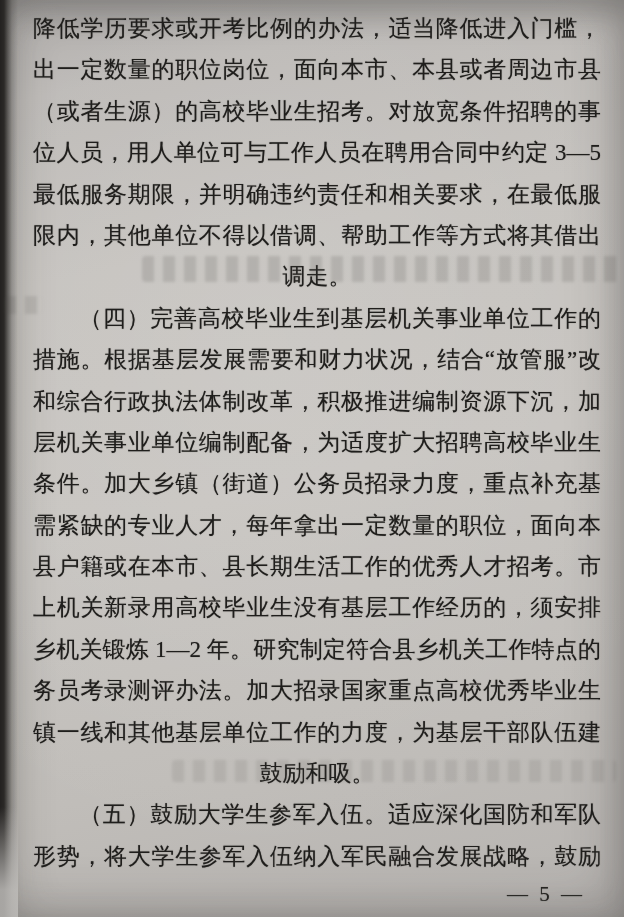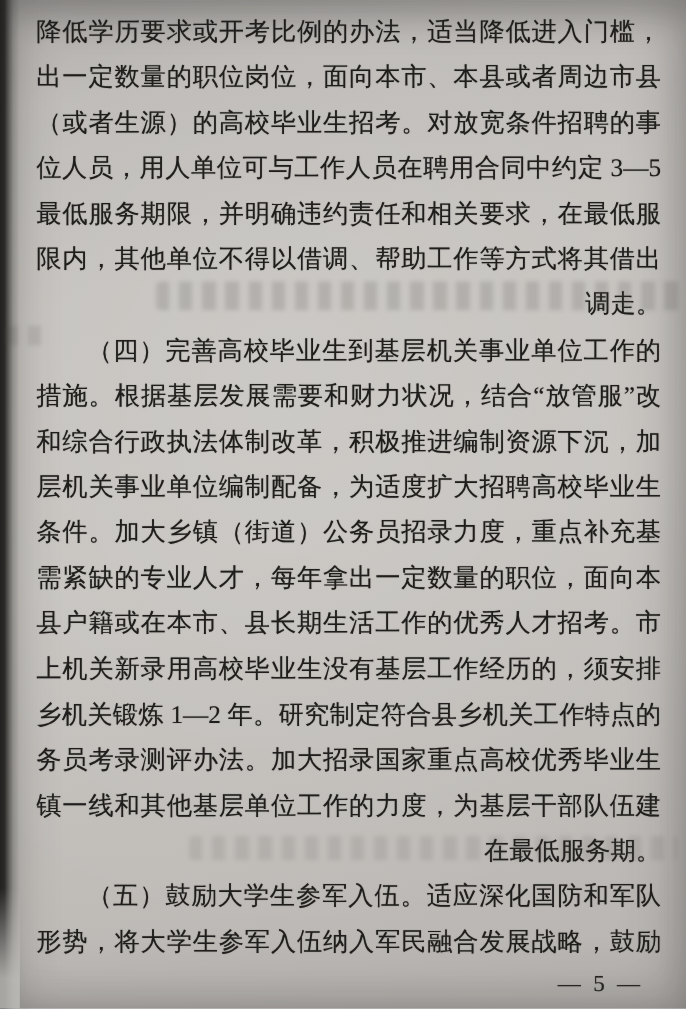--- a/index.html
+++ b/index.html
@@ -24,21 +24,21 @@
       linear-gradient(90deg, #232120 0px, #2b2927 4px, rgba(43,41,39,0.55) 8px, rgba(43,41,39,0.20) 12px, rgba(43,41,39,0) 18px);
   }
   .doc {
     position: absolute; left: 33px; right: 23px; top: 8px;
     font-size: 23px; line-height: 41.4px;
     color: #1f1e1c;
     text-shadow: 0 0 1px rgba(38,36,33,0.55);
   }
   .line { text-align: justify; text-justify: inter-character; white-space: nowrap; }
   .line.j { text-align-last: justify; white-space: normal; height: 41.4px; overflow: hidden; }
-  .line.short { text-align: right; }
+  .line.short { text-align: center; }
   .line.indent { text-indent: 46px; }
   .smudge {
     position: absolute; pointer-events: none;
     filter: blur(1.8px); border-radius: 4px;
     background: repeating-linear-gradient(90deg,
       rgba(72,70,67,0.38) 0px, rgba(72,70,67,0.38) 12px,
       rgba(150,147,144,0.03) 12px, rgba(150,147,144,0.03) 21px);
   }
   .smudge.a { left: 142px; top: 256px; width: 476px; height: 26px; opacity: 0.45; }
   .smudge.b { left: 172px; top: 760px; width: 444px; height: 22px; opacity: 0.30; }
@@ -67,21 +67,21 @@
   <div class="line j">措施。根据基层发展需要和财力状况，结合“放管服”改革</div>
   <div class="line j">和综合行政执法体制改革，积极推进编制资源下沉，加强基</div>
   <div class="line j">层机关事业单位编制配备，为适度扩大招聘高校毕业生创造</div>
   <div class="line j">条件。加大乡镇（街道）公务员招录力度，重点补充基层急</div>
   <div class="line j">需紧缺的专业人才，每年拿出一定数量的职位，面向本市、</div>
   <div class="line j">县户籍或在本市、县长期生活工作的优秀人才招考。市级以</div>
   <div class="line j">上机关新录用高校毕业生没有基层工作经历的，须安排到县</div>
   <div class="line j">乡机关锻炼 1—2 年。研究制定符合县乡机关工作特点的公</div>
   <div class="line j">务员考录测评办法。加大招录国家重点高校优秀毕业生到乡</div>
   <div class="line j">镇一线和其他基层单位工作的力度，为基层干部队伍建设提</div>
-  <div class="line short">在最低服务期。</div>
+  <div class="line short">鼓励和吸。</div>
   <div class="line j indent">（五）鼓励大学生参军入伍。适应深化国防和军队改革</div>
   <div class="line j">形势，将大学生参军入伍纳入军民融合发展战略，鼓励和吸</div>
 </div>
 
 <div class="smudge a"></div>
 <div class="smudge b"></div>
 <div class="smudge c"></div>
 
 <div class="pageno">— 5 —</div>
 

